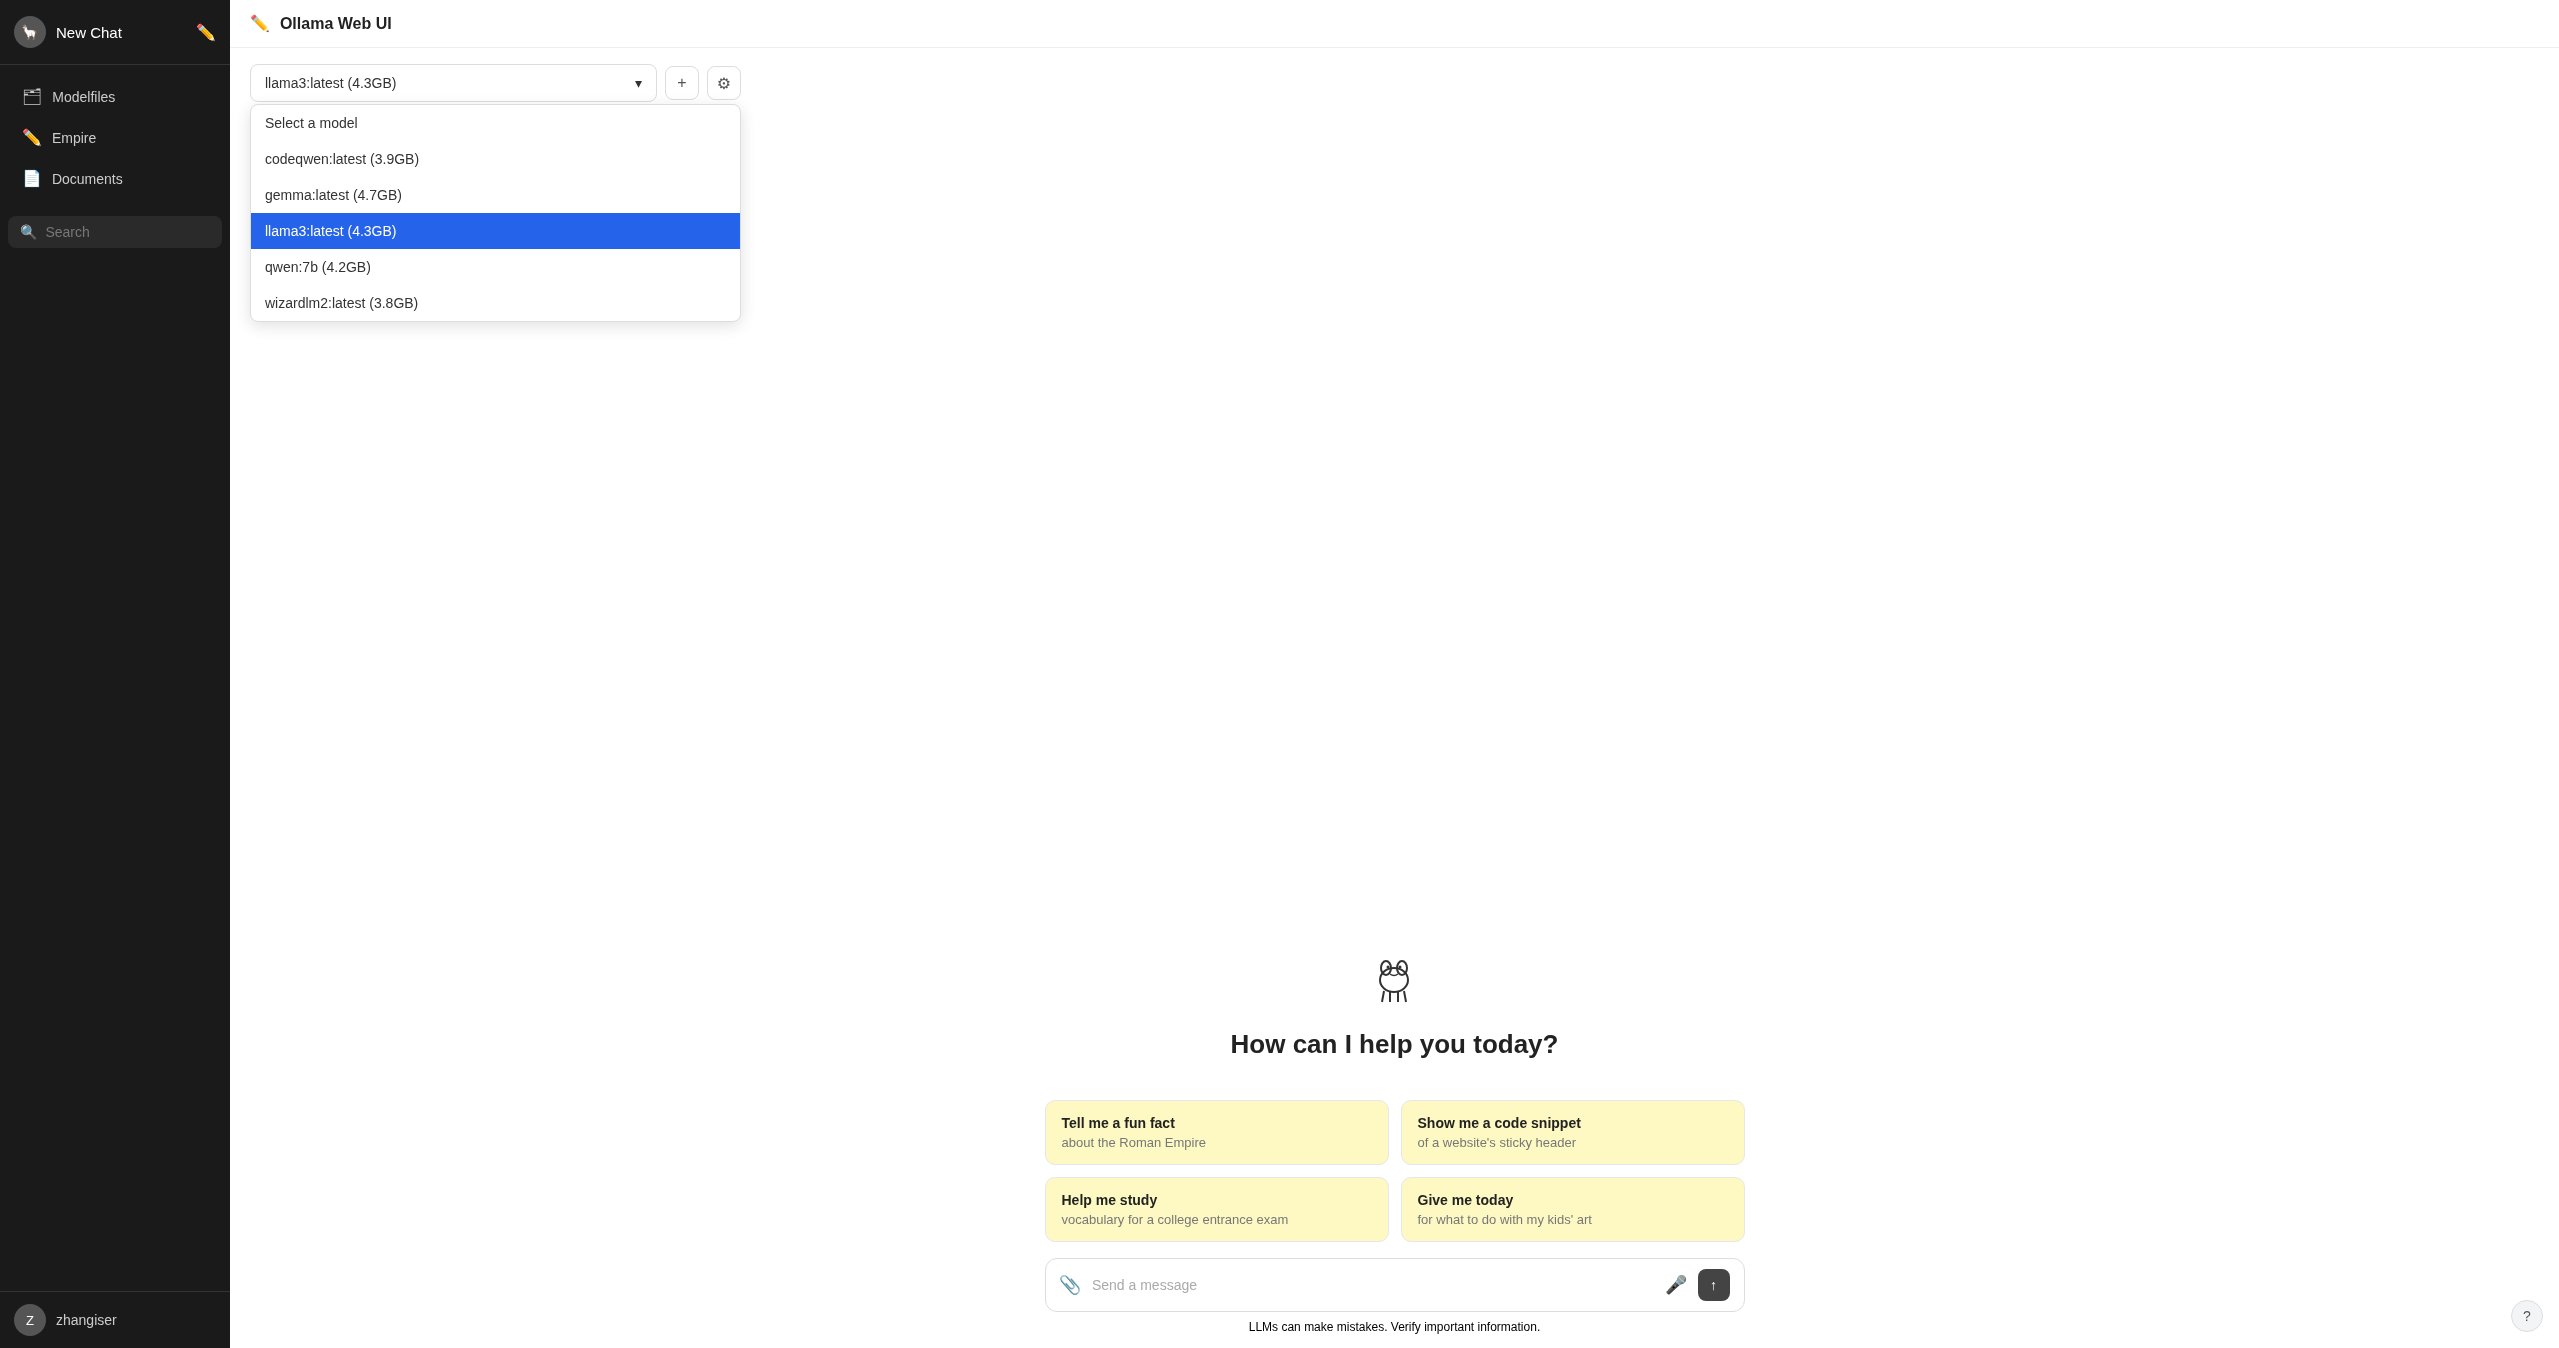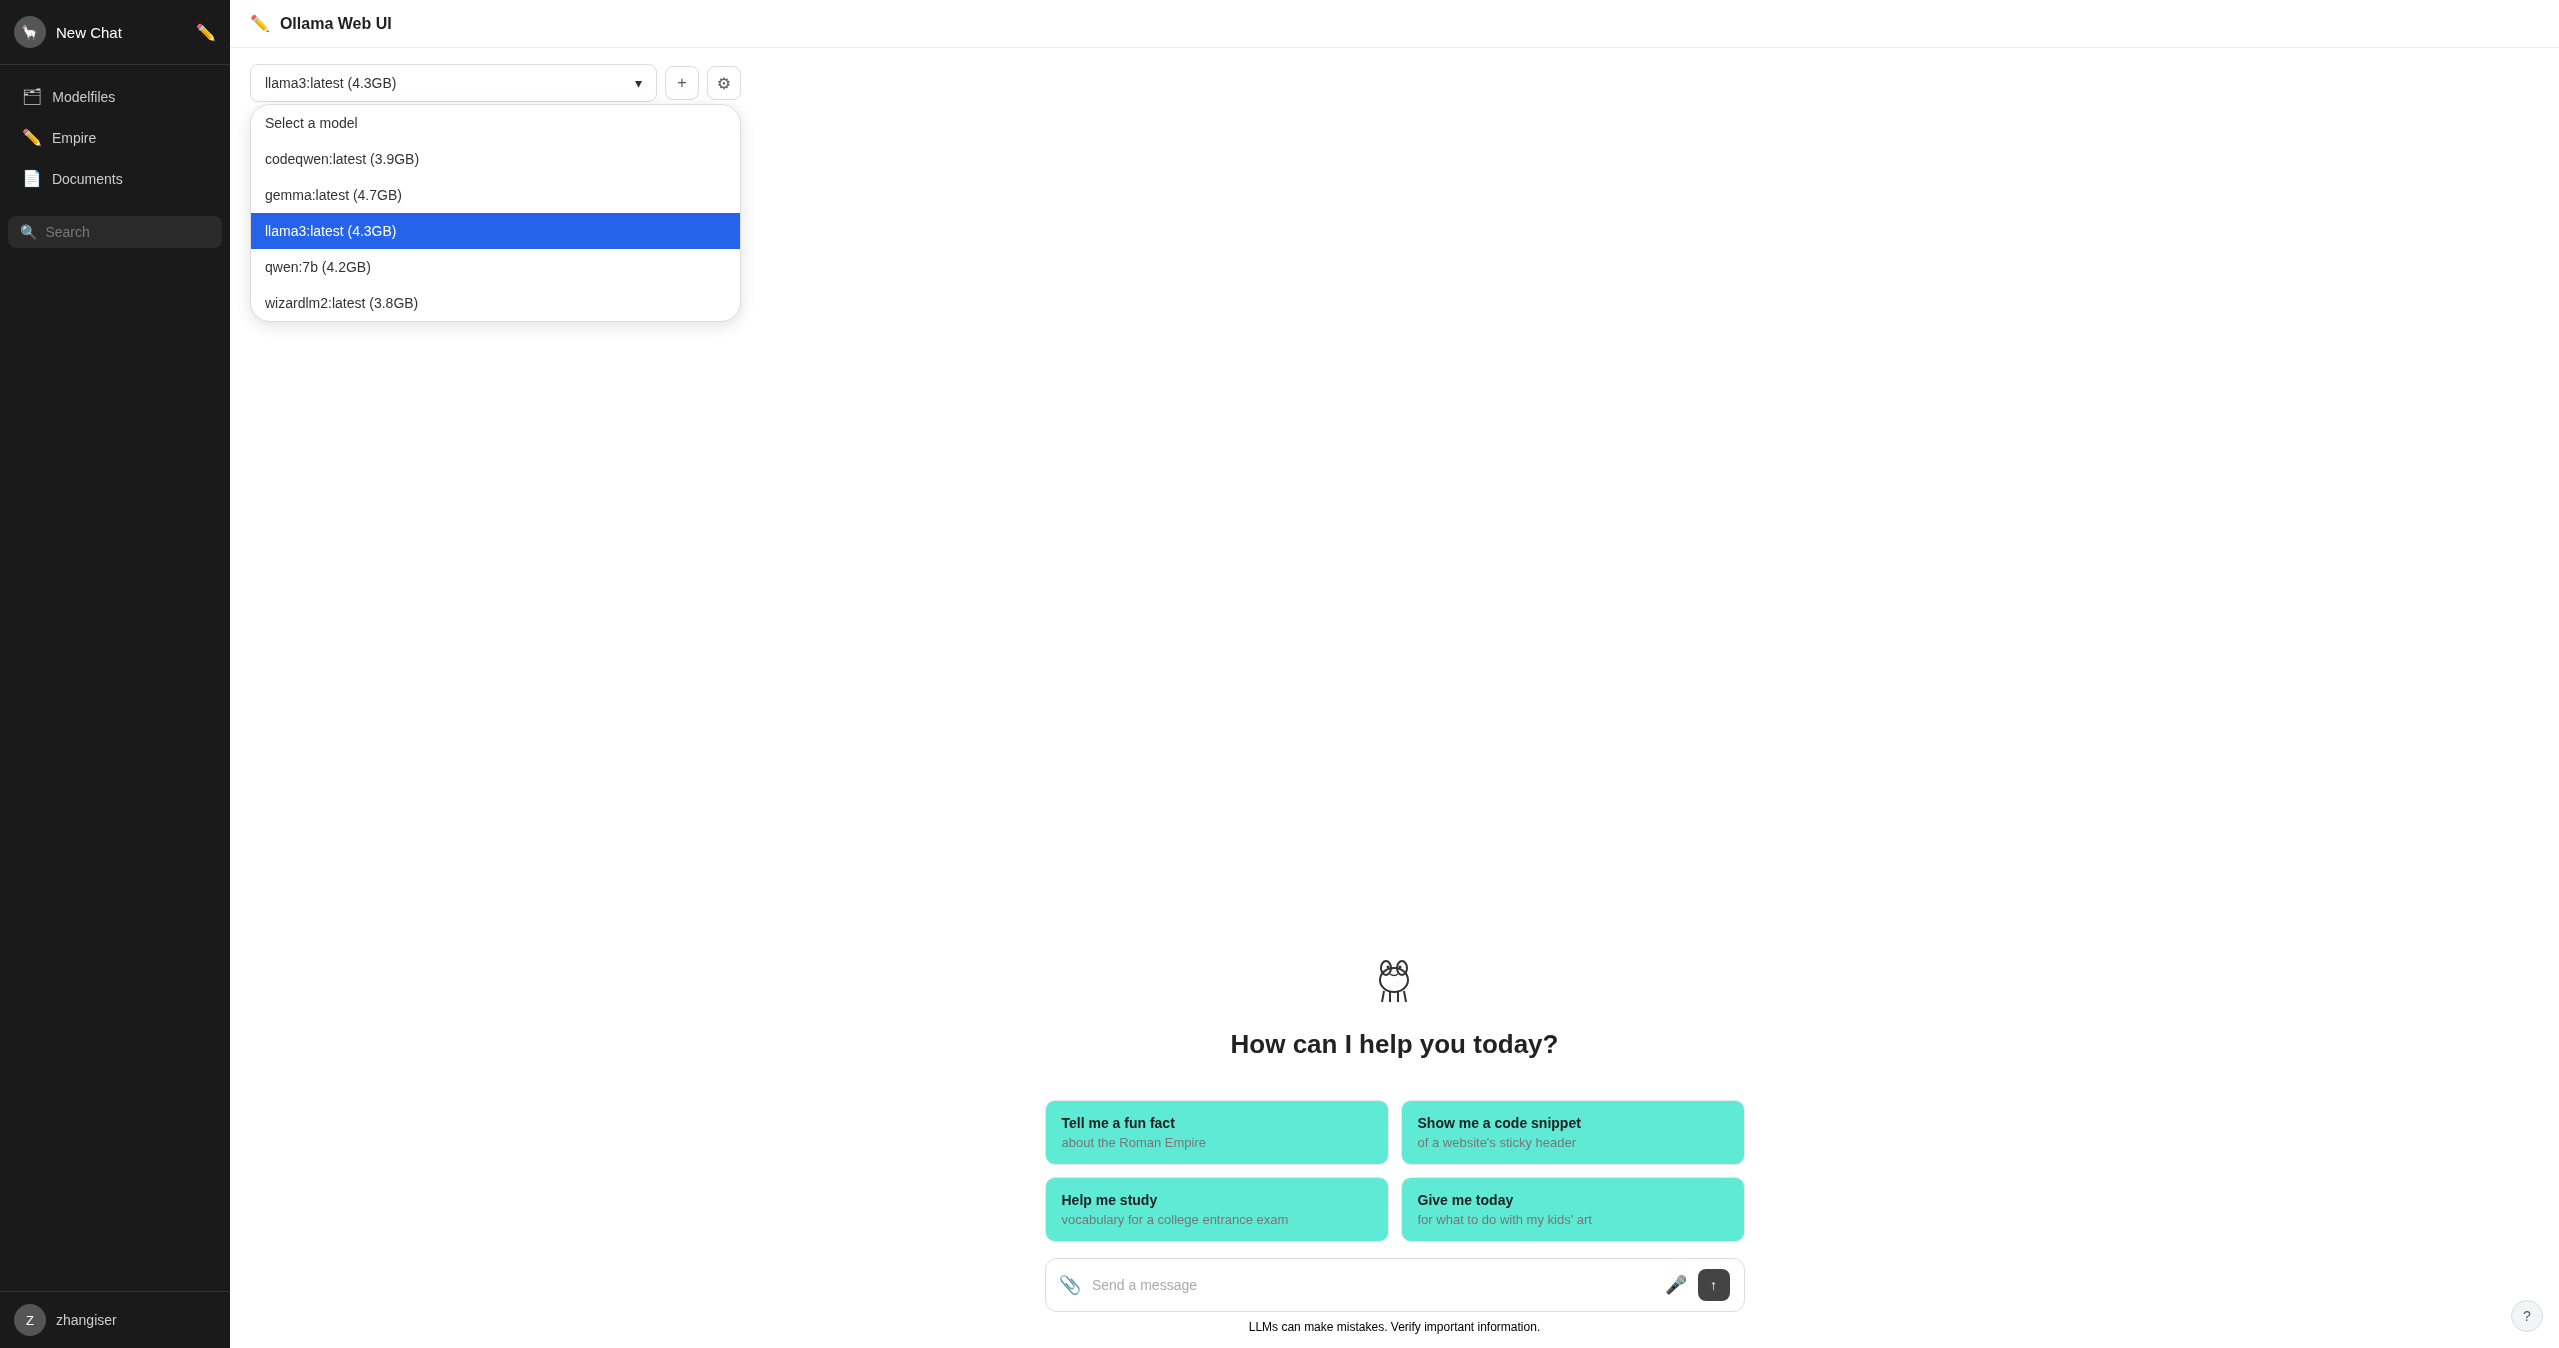--- a/index.html
+++ b/index.html
@@ -202,21 +202,21 @@
       justify-content: space-between;
     }
 
     .model-dropdown {
       position: absolute;
       top: calc(100% + 2px);
       left: 0;
       width: 100%;
       background: #fff;
       border: 1px solid #ddd;
-      border-radius: 20px;
+      border-radius: 8px;
       z-index: 100;
       box-shadow: 0 4px 16px rgba(0,0,0,0.12);
       overflow: hidden;
     }
 
     .model-dropdown-item {
       padding: 10px 14px;
       font-size: 14px;
       cursor: pointer;
       color: #333;
@@ -277,21 +277,21 @@
       gap: 12px;
       width: 700px;
       margin-bottom: 16px;
     }
 
     .suggestion-card {
       border: 1px solid #e5e7eb;
       border-radius: 10px;
       padding: 14px 16px;
       cursor: pointer;
-      background: #5eead4;
+      background: #fef9c3;
     }
 
     .suggestion-card-title {
       font-size: 14px;
       font-weight: 600;
       color: #222;
       margin-bottom: 4px;
     }
 
     .suggestion-card-sub {

